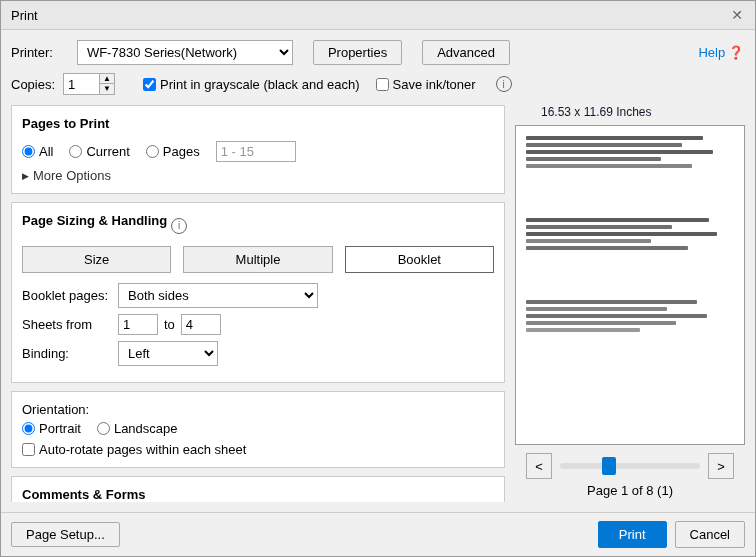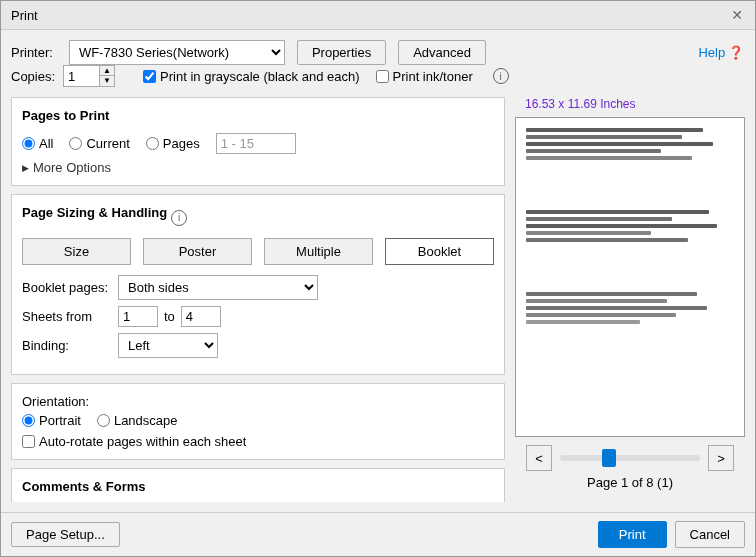--- a/index.html
+++ b/index.html
@@ -39,21 +39,22 @@
       flex: 1;
       display: flex;
       flex-direction: column;
       padding: 10px;
       overflow: hidden;
     }
 
     .top-bar {
       display: flex;
       align-items: center;
-      gap: 12px;
+      margin-bottom: 8px;
+      gap: 20px;
     }
 
     .printer-label { font-size: 13px; margin-right: 4px; }
 
     .printer-select {
       width: 216px;
       padding: 3px 5px;
       border: 1px solid #aaa;
       background: white;
       font-size: 13px;
@@ -284,24 +285,24 @@
 
     .right-panel {
       flex: 1;
       display: flex;
       flex-direction: column;
       align-items: center;
     }
 
     .preview-size-label {
       font-size: 12px;
-      color: #6d28d9;
+      color: #0f172a;
       margin-bottom: 6px;
       align-self: flex-start;
-      margin-left: 10px;
+      margin-left: 26px;
     }
 
     .preview-box {
       width: 230px;
       height: 320px;
       border: 1px solid #999;
       background: white;
       overflow: hidden;
       position: relative;
     }
@@ -433,21 +434,21 @@
           <button class="spinner-btn">▼</button>
         </div>
       </div>
       <div class="checkbox-group">
         <label class="checkbox-item">
           <input type="checkbox" checked="" style="">
           <span>Print in grayscale (black and each)</span>
         </label>
         <label class="checkbox-item">
           <input type="checkbox" style="">
-          <span>Print ink/toner</span>
+          <span>Save ink/toner</span>
         </label>
         <span class="info-icon">i</span>
       </div>
     </div>
 
     <div class="body-area">
 
       <div class="left-panel">
 
         <div class="pages-section">
@@ -473,21 +474,20 @@
           </div>
         </div>
 
         <div class="sizing-section">
           <div class="sizing-title-row">
             <span class="section-title">Page Sizing &amp; Handling</span>
             <span class="info-icon">i</span>
           </div>
           <div class="mode-buttons">
             <button class="mode-btn">Size</button>
-            <button class="mode-btn">Poster</button>
             <button class="mode-btn">Multiple</button>
             <button class="mode-btn active">Booklet</button>
           </div>
 
           <div class="field-row">
             <span class="field-label">Booklet pages:</span>
             <select class="dropdown-select" style="width:200px;">
               <option>Both sides</option>
               <option>Front side only</option>
               <option>Back side only</option>

